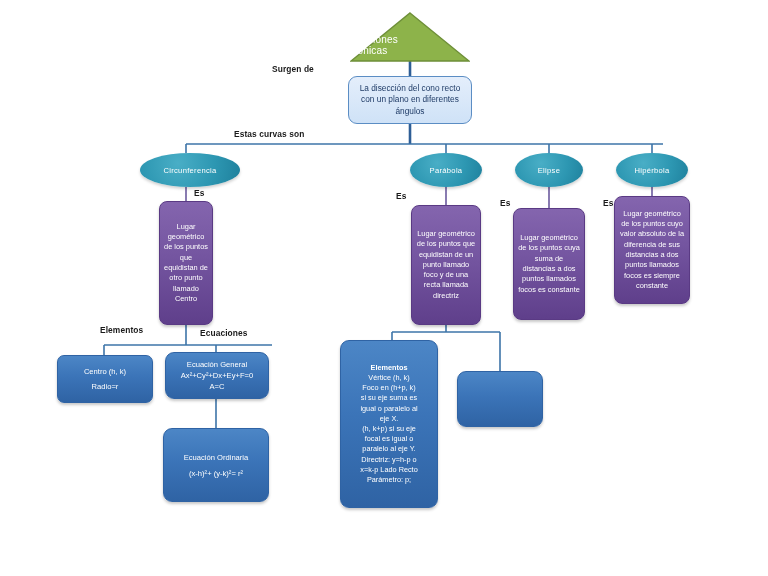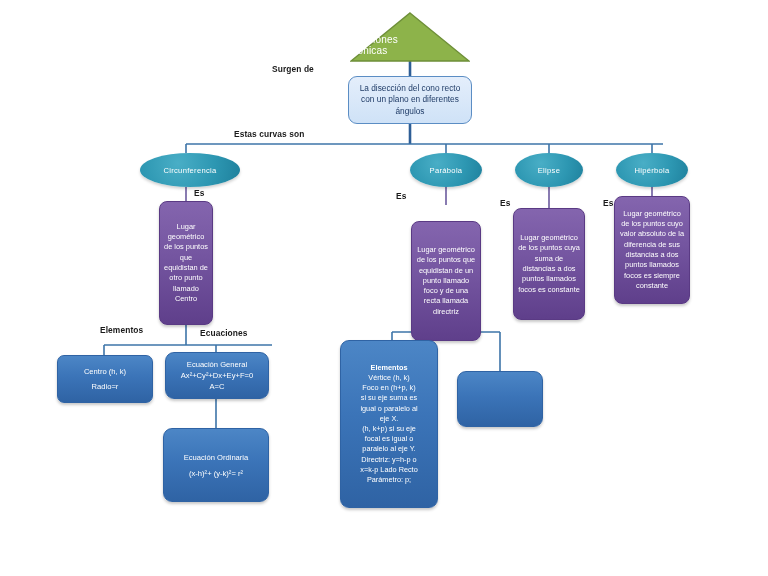--- a/index.html
+++ b/index.html
@@ -127,21 +127,21 @@
 
   <div class="caption" style="left:194px;top:188px;">Es</div>
   <div class="caption" style="left:396px;top:191px;">Es</div>
   <div class="caption" style="left:500px;top:198px;">Es</div>
   <div class="caption" style="left:603px;top:198px;">Es</div>
 
   <div class="node purple" style="left:159px;top:201px;width:54px;height:124px;">
     <span class="inner">Lugar geométrico de los puntos que equidistan de otro punto llamado Centro</span>
   </div>
 
-  <div class="node purple" style="left:411px;top:205px;width:70px;height:120px;margin-top:16px;">
+  <div class="node purple" style="left:411px;top:205px;width:70px;height:120px;">
     <span class="inner">Lugar geométrico de los puntos que equidistan de un punto llamado foco y de una recta llamada directriz</span>
   </div>
 
   <div class="node purple" style="left:513px;top:208px;width:72px;height:112px;">
     <span class="inner">Lugar geométrico de los puntos cuya suma de distancias a dos puntos llamados focos es constante</span>
   </div>
 
   <div class="node purple" style="left:614px;top:196px;width:76px;height:108px;">
     <span class="inner">Lugar geométrico de los puntos cuyo valor absoluto de la diferencia de sus distancias a dos puntos llamados focos es siempre constante</span>
   </div>

